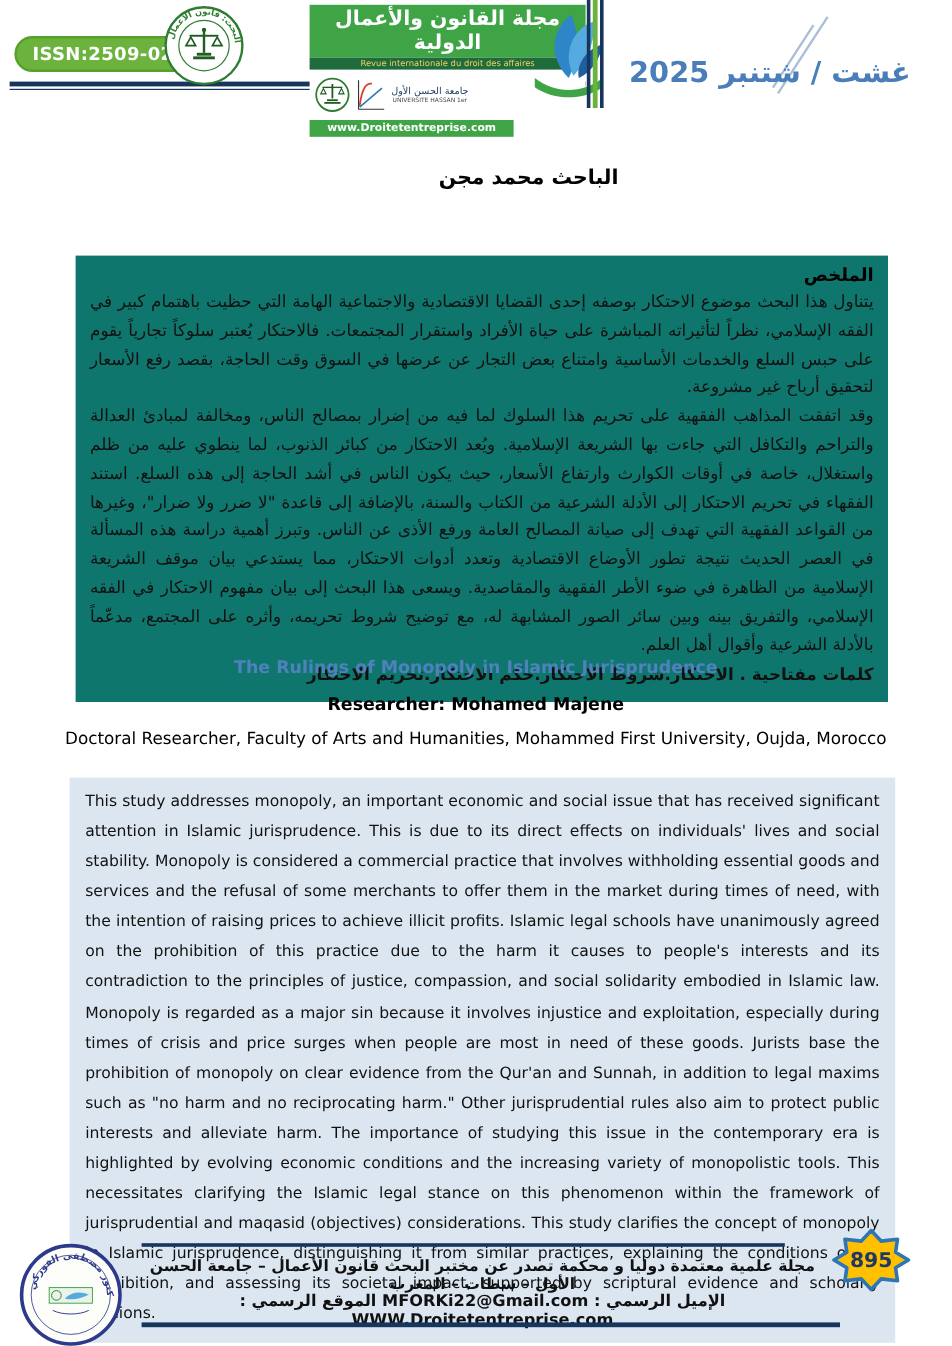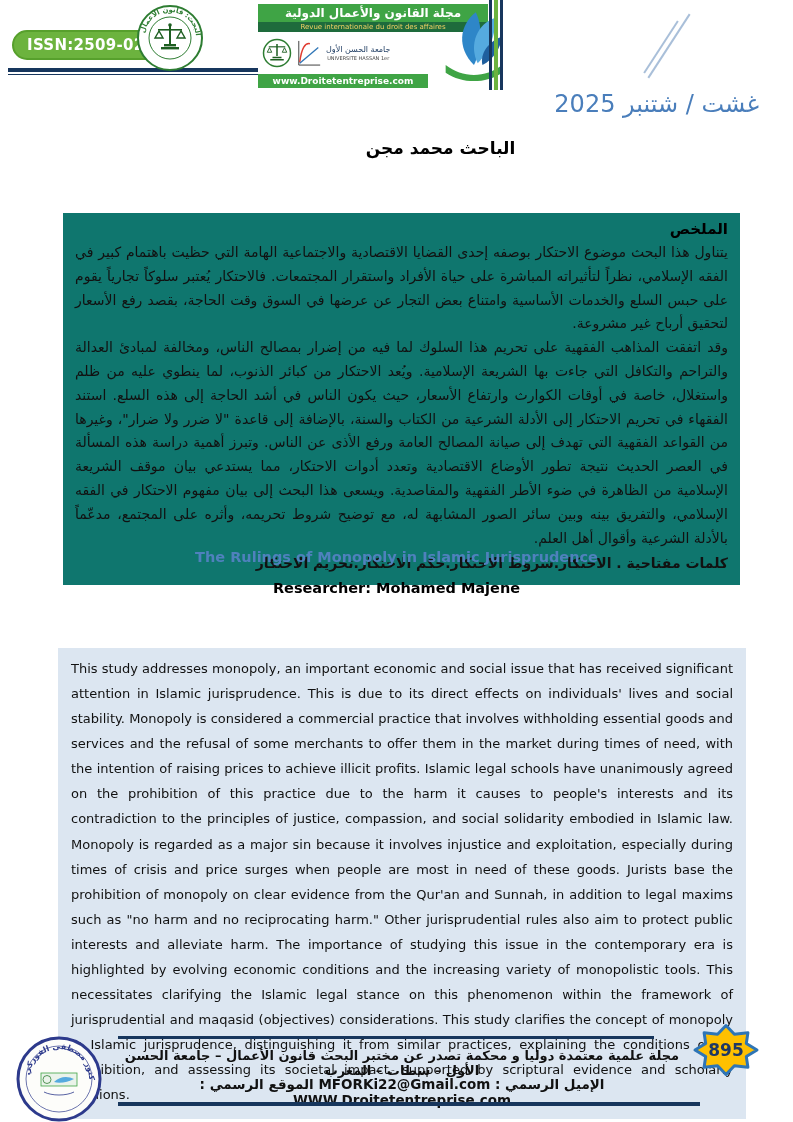--- a/index.html
+++ b/index.html
@@ -8,41 +8,41 @@
     background:#ffffff; font-family:"DejaVu Sans", sans-serif; overflow:hidden;
   }
   
   .header-rule { position:absolute; left:8px; top:68px; width:480px;
     border-top:4px solid #17365D; border-bottom:1px solid #17365D; height:2px; }
   .issn-pill { position:absolute; left:12px; top:30px; background:#6CB33E;
     border:2px solid #57A02C; color:#fff; font-weight:bold; font-size:15px;
     padding:4px 13px; border-radius:17px; letter-spacing:0.3px; }
   .lab-logo { position:absolute; left:136px; top:4px; width:68px; height:68px; }
   .banner { position:absolute; left:258px; top:4px; width:230px; height:82px; background:#fff; }
-  .banner-strip-top { background:#3FA445; color:#fff; font-weight:bold; font-size:12px;
+  .banner-strip-top { background:#3FA445; color:#fff; font-weight:bold; font-size:17px;
     text-align:center; padding:2px 0; direction:rtl; }
   .banner-strip-fr { background:#1E6B3C; color:#F2D264; font-size:7px; text-align:center; padding:1px 0; }
   .banner-mid { display:flex; align-items:center; gap:4px; height:42px; padding-left:4px; }
   .univ-block { font-size:8px; color:#17365D; direction:rtl; text-align:center; line-height:1.2; }
   .univ-block .fr { font-size:5px; color:#444; direction:ltr; }
   .banner-strip-web { background:#3FA445; color:#fff; font-weight:bold; font-size:9px;
     text-align:center; padding:2px 0; width:170px; }
   .leaf-graphic { position:absolute; right:-18px; top:6px; }
   .vsep { position:absolute; top:0; height:90px; }
   .vsep.a { left:489px; width:3px; background:#17365D; }
   .vsep.b { left:494px; width:4px; background:#6CB33E; }
   .vsep.c { left:500px; width:3px; background:#17365D; }
   .slash { position:absolute; background:#A9BFD9; width:2px; }
   .slash.s1 { left:668px; top:8px; height:76px; transform:rotate(33deg); }
   .slash.s2 { left:660px; top:16px; height:62px; transform:rotate(33deg); }
   .issue-line1 { position:absolute; top:12px; right:16px; direction:rtl;
     font-weight:bold; font-size:22px; color:#5FA63C; text-shadow:1px 1px 0 #F5D76E; }
   .issue-line1 .num { color:#7030A0; text-shadow:none; }
   .issue-line2 { position:absolute; top:46px; right:34px; direction:rtl;
-    font-weight:normal; font-size:24px; color:#4A7EBB;margin-top:44px; }
+    font-weight:bold; font-size:24px; color:#4A7EBB; }
   
   .title-ar { position:absolute; top:102px; left:0; width:100%; text-align:center;
     direction:rtl; font-weight:bold; font-size:21px; color:#375623; }
   .author-ar { position:absolute; top:138px; left:12px; width:100%; text-align:center;
     direction:rtl; font-weight:bold; font-size:17px; color:#000;margin-left:32px; }
   .affil-ar { position:absolute; top:166px; left:0; width:100%; text-align:center;
     direction:rtl; font-size:15px; color:#000; }
   
   .abstract-box { position:absolute; left:63px; top:213px; width:677px; box-sizing:border-box;
     background:#0f766e; padding:7px 12px 9px 12px; direction:rtl; text-align:justify; }
@@ -152,20 +152,21 @@
 
   <div class="abstract-box">
     <div class="abstract-heading">الملخص</div>
     <p>يتناول هذا البحث موضوع الاحتكار بوصفه إحدى القضايا الاقتصادية والاجتماعية الهامة التي حظيت باهتمام كبير في الفقه الإسلامي، نظراً لتأثيراته المباشرة على حياة الأفراد واستقرار المجتمعات. فالاحتكار يُعتبر سلوكاً تجارياً يقوم على حبس السلع والخدمات الأساسية وامتناع بعض التجار عن عرضها في السوق وقت الحاجة، بقصد رفع الأسعار لتحقيق أرباح غير مشروعة.</p>
     <p>وقد اتفقت المذاهب الفقهية على تحريم هذا السلوك لما فيه من إضرار بمصالح الناس، ومخالفة لمبادئ العدالة والتراحم والتكافل التي جاءت بها الشريعة الإسلامية. ويُعد الاحتكار من كبائر الذنوب، لما ينطوي عليه من ظلم واستغلال، خاصة في أوقات الكوارث وارتفاع الأسعار، حيث يكون الناس في أشد الحاجة إلى هذه السلع. استند الفقهاء في تحريم الاحتكار إلى الأدلة الشرعية من الكتاب والسنة، بالإضافة إلى قاعدة "لا ضرر ولا ضرار"، وغيرها من القواعد الفقهية التي تهدف إلى صيانة المصالح العامة ورفع الأذى عن الناس. وتبرز أهمية دراسة هذه المسألة في العصر الحديث نتيجة تطور الأوضاع الاقتصادية وتعدد أدوات الاحتكار، مما يستدعي بيان موقف الشريعة الإسلامية من الظاهرة في ضوء الأطر الفقهية والمقاصدية.  ويسعى هذا البحث إلى بيان مفهوم الاحتكار في الفقه الإسلامي، والتفريق بينه وبين سائر الصور المشابهة له، مع توضيح شروط تحريمه، وأثره على المجتمع، مدعّماً بالأدلة الشرعية وأقوال أهل العلم.</p>
     <p class="keywords">كلمات مفتاحية . الاحتكار.شروط الاحتكار.حكم الاحتكار.تحريم الاحتكار</p>
   </div>
 
   <div class="en-title">The Rulings of Monopoly in Islamic Jurisprudence</div>
   <div class="en-researcher">Researcher: Mohamed Majene</div>
+  <div class="en-affil">Doctoral Researcher, Faculty of Arts and Humanities, Mohammed First University, Oujda, Morocco</div>
 
   <div class="summary-box">
     <p>This study addresses monopoly, an important economic and social issue that has received significant attention in Islamic jurisprudence. This is due to its direct effects on individuals' lives and social stability. Monopoly is considered a commercial practice that involves withholding essential goods and services and the refusal of some merchants to offer them in the market during times of need, with the intention of raising prices to achieve illicit profits. Islamic legal schools have unanimously agreed on the prohibition of this practice due to the harm it causes to people's interests and its contradiction to the principles of justice, compassion, and social solidarity embodied in Islamic law. Monopoly is regarded as a major sin because it involves injustice and exploitation, especially during times of crisis and price surges when people are most in need of these goods. Jurists base the prohibition of monopoly on clear evidence from the Qur'an and Sunnah, in addition to legal maxims such as "no harm and no reciprocating harm." Other jurisprudential rules also aim to protect public interests and alleviate harm. The importance of studying this issue in the contemporary era is highlighted by evolving economic conditions and the increasing variety of monopolistic tools. This necessitates clarifying the Islamic legal stance on this phenomenon within the framework of jurisprudential and maqasid (objectives) considerations. This study clarifies the concept of monopoly in Islamic jurisprudence, distinguishing it from similar practices, explaining the conditions of its prohibition, and assessing its societal impact, supported by scriptural evidence and scholarly opinions.</p>
   </div>
 
   <div class="footer-midline"></div>
 
   <div class="stamp">
     <svg width="90" height="86" viewBox="0 0 90 86">
       <circle cx="45" cy="43" r="41" fill="#FDFDFA" stroke="#2D3A8C" stroke-width="3"></circle>

